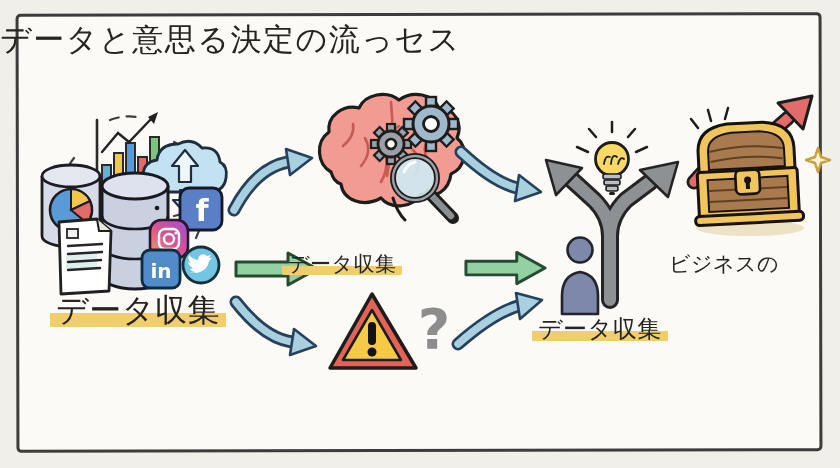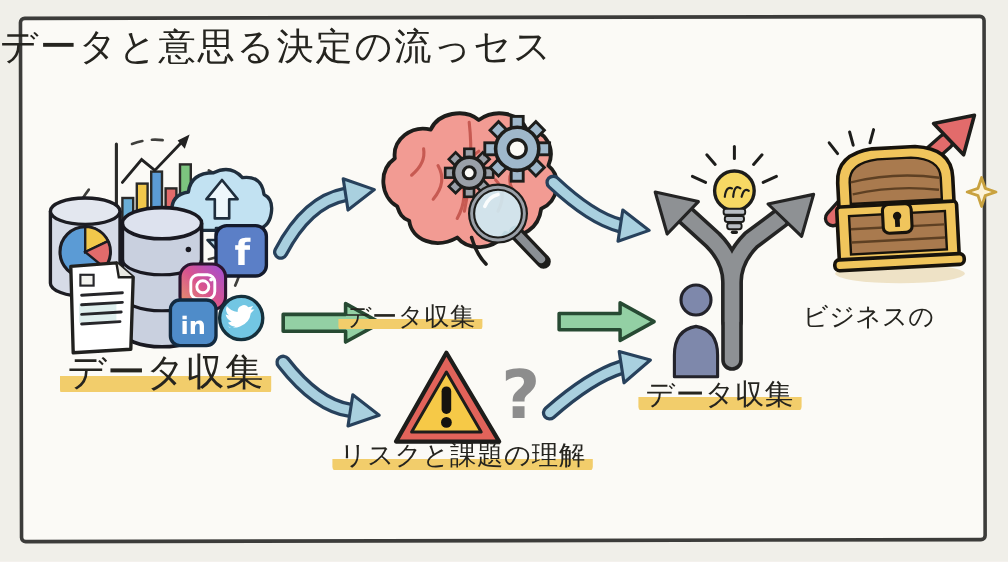--- a/index.html
+++ b/index.html
@@ -203,23 +203,20 @@
   <svg class="abs" style="left:326px;top:288px" width="135" height="100" viewBox="0 0 135 100">
     <g>
       <path d="M46,6 L90,80 L4,80 Z" fill="#e2635a" stroke="#1d1d1b" stroke-width="3.5" stroke-linejoin="round"></path>
       <path d="M46,22 L75,72 L17,72 Z" fill="#f6c947" stroke="#1d1d1b" stroke-width="2.5" stroke-linejoin="round"></path>
       <rect x="42" y="34" width="8" height="23" rx="4" fill="#15130f"></rect>
       <circle cx="46" cy="64" r="4.5" fill="#15130f"></circle>
     </g>
     <text x="108" y="60" font-size="56" font-weight="700" fill="#8d8d8d" text-anchor="middle">?</text>
   </svg>
 
-  <div class="label" style="left:277px;top:368px;width:240px;font-size:22px">
-    <span class="hl">リスクと課題の理解</span>
-  </div>
 
   <svg class="abs" style="left:455px;top:146px" width="92" height="60" viewBox="0 0 92 60">
     <path d="M6,6 Q38,36 62,42" fill="none" stroke="#27415c" stroke-width="13" stroke-linecap="round"></path>
     <path d="M6,6 Q38,36 62,42" fill="none" stroke="#a9d0df" stroke-width="7.5" stroke-linecap="round"></path>
     <polygon points="86,46 60,55 64,29" fill="#a9d0df" stroke="#27415c" stroke-width="2.6" stroke-linejoin="round"></polygon>
   </svg>
 
   <svg class="abs" style="left:463px;top:249px" width="86" height="38" viewBox="0 0 88 38">
     <polygon points="3,12 55,12 55,3 84,19 55,35 55,26 3,26" fill="#93d0a4" stroke="#274a33" stroke-width="3" stroke-linejoin="round"></polygon>
   </svg>

